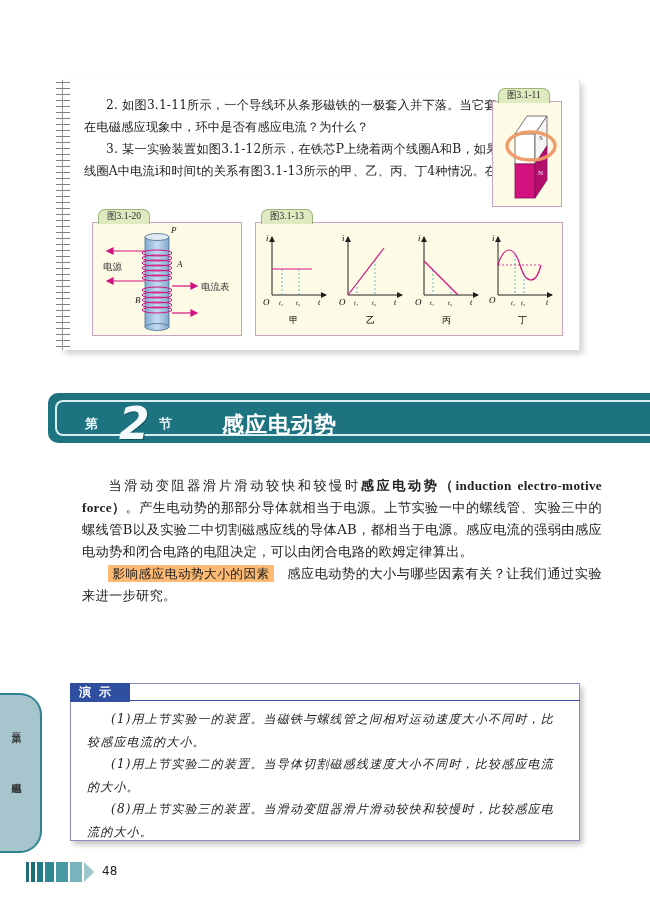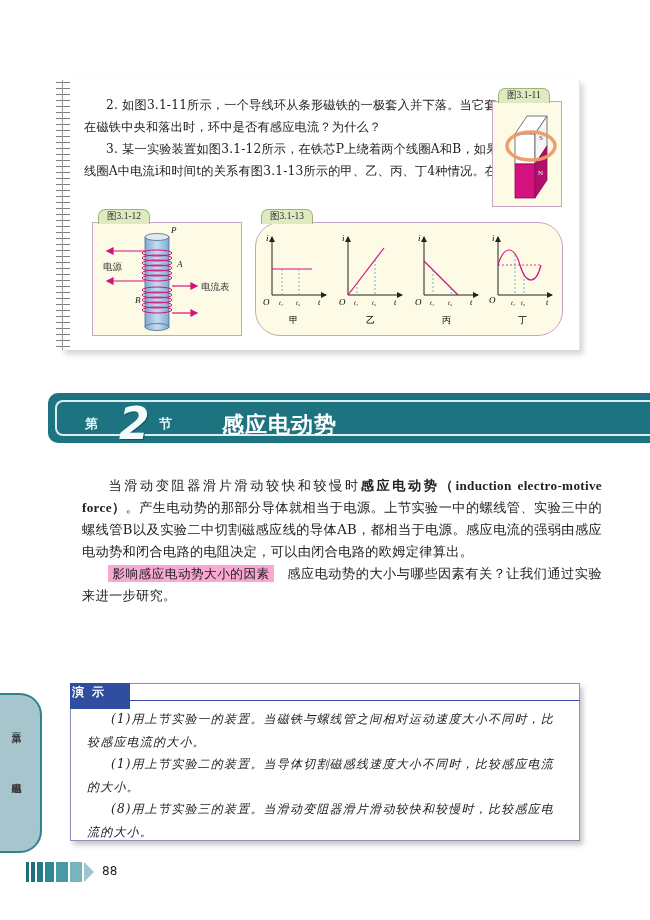--- a/index.html
+++ b/index.html
@@ -63,35 +63,35 @@
   
   .para {
     position: absolute; left: 82px; width: 520px;
     font-size: 13.2px; line-height: 22px; color: #222;
     text-align: justify; letter-spacing: 0.3px;
   }
   .para p { text-indent: 2em; }
   .para .en { font-family: "Liberation Serif", serif; font-weight: bold; }
   .para .kw { font-weight: bold; }
   .hl {
-    background: #f9a8d4; padding: 1px 4px; font-family: "DejaVu Sans", sans-serif;
+    background: #fdba74; padding: 1px 4px; font-family: "DejaVu Sans", sans-serif;
     font-size: 12.6px; color: #1a1a1a;
   }
 
   
   .demo {
     position: absolute; left: 70px; top: 683px; width: 510px; height: 158px;
     border: 1px solid #8a8fc0; background: #fff;
     box-shadow: 3px 4px 5px rgba(0,0,0,0.22);
   }
   .demo-top { position: absolute; left: -1px; top: -1px; right: -1px; height: 18px; border-bottom: 1.5px solid #3a4fa3; }
   .demo-tag {
-    position: absolute; left: -1px; top: -1px; width: 60px; height: 26px;
+    position: absolute; left: -1px; top: -1px; width: 60px; height: 19px;
     background: #2f4ea0; color: #fff; font-weight: bold; font-size: 12px;
-    font-family: "DejaVu Sans", sans-serif; letter-spacing: 8px; padding-left: 2px; line-height: 19px;
+    font-family: "DejaVu Sans", sans-serif; letter-spacing: 8px; padding-left: 9px; line-height: 19px;
   }
   .demo-body { position: absolute; left: 16px; top: 24px; right: 12px; font-size: 12px; line-height: 22.5px; color: #1a1a1a; font-family: "DejaVu Serif", serif; letter-spacing: 1.2px; font-style: italic; }
   .demo-body p { text-indent: 2em; }
 
   
   .side-tab {
     position: absolute; left: -10px; top: 693px; width: 52px; height: 160px;
     background: #a6c5cd; border: 2px solid #2f8391; border-left: none;
     border-radius: 0 22px 22px 0;
   }
@@ -111,21 +111,21 @@
 
   svg text { font-family: "Liberation Serif", serif; }
 </style>
 </head>
 <body>
 
 <div class="notebook">
   <div class="spiral"></div>
 
   <div class="q-text indent" style="top:14px;">2. 如图3.1-11所示，一个导线环从条形磁铁的一极套入并下落。当它套入、</div>
-  <div class="q-text" style="top:36px;">在磁铁中央和落出时，环中是否有感应电流？为什么？</div>
+  <div class="q-text" style="top:36px;">在电磁感应现象中，环中是否有感应电流？为什么？</div>
   <div class="q-text indent" style="top:58px;">3. 某一实验装置如图3.1-12所示，在铁芯P上绕着两个线圈A和B，如果</div>
   <div class="q-text" style="top:80px;">线圈A中电流i和时间t的关系有图3.1-13所示的甲、乙、丙、丁4种情况。在</div>
 
   <div class="fig" style="left:430px; top:21px; width:70px; height:106px;">
     <div class="fig-tab">图3.1-11</div>
     <svg width="70" height="106" viewBox="0 0 70 106">
 
       <polygon points="22,32 42,32 54,14 34,14" fill="#ffffff" stroke="#555" stroke-width="0.8"></polygon>
 
       <rect x="22" y="32" width="20" height="30" fill="#ffffff" stroke="#555" stroke-width="0.8"></rect>
@@ -136,21 +136,21 @@
 
       <polygon points="42,62 54,44 54,78 42,96" fill="#b30e6c" stroke="#8a0a55" stroke-width="0.8"></polygon>
       <text x="46" y="38" font-size="7" fill="#333">S</text>
       <text x="45" y="73" font-size="7" fill="#fff">N</text>
 
       <ellipse cx="38" cy="44" rx="24" ry="14" fill="none" stroke="#ee9966" stroke-width="3.5" opacity="0.95"></ellipse>
     </svg>
   </div>
 
   <div class="fig" style="left:30px; top:142px; width:150px; height:114px;">
-    <div class="fig-tab">图3.1-12</div>
+    <div class="fig-tab">图3.1-20</div>
     <svg width="150" height="114" viewBox="0 0 150 114">
       <defs>
         <linearGradient id="core" x1="0" x2="1">
           <stop offset="0" stop-color="#7fa9cf"></stop>
           <stop offset="0.5" stop-color="#c6dcef"></stop>
           <stop offset="1" stop-color="#7fa9cf"></stop>
         </linearGradient>
       </defs>
       <rect x="52" y="14" width="24" height="90" fill="url(#core)" stroke="#4d6f8f" stroke-width="0.8"></rect>
       <ellipse cx="64" cy="14" rx="12" ry="3.5" fill="#dfe9f3" stroke="#4d6f8f" stroke-width="0.8"></ellipse>
@@ -183,21 +183,21 @@
           <polygon points="104,90 98,87 98,93"></polygon>
       </g>
       <text x="78" y="10" font-size="9" font-style="italic" fill="#222">P</text>
       <text x="84" y="44" font-size="9" font-style="italic" fill="#222">A</text>
       <text x="42" y="80" font-size="9" font-style="italic" fill="#222">B</text>
       <text x="10" y="47" font-size="9.5" fill="#333" style="font-family:'DejaVu Sans',sans-serif">电源</text>
       <text x="108" y="67" font-size="9.5" fill="#333" style="font-family:'DejaVu Sans',sans-serif">电流表</text>
     </svg>
   </div>
 
-  <div class="fig" style="left:193px; top:142px; width:308px; height:114px;border-radius:25px;">
+  <div class="fig" style="left:193px; top:142px; width:308px; height:114px;">
     <div class="fig-tab">图3.1-13</div>
     <svg width="308" height="114" viewBox="0 0 308 114">
       <defs>
         <marker id="ar" markerWidth="6" markerHeight="6" refX="5" refY="3" orient="auto">
           <polygon points="0,0 6,3 0,6" fill="#222"></polygon>
         </marker>
       </defs>
 
       <g>
         <line x1="16" y1="72" x2="16" y2="14" stroke="#222" stroke-width="1" marker-end="url(#ar)"></line>
@@ -290,13 +290,13 @@
 
 <div class="footer-bars">
   <span style="width:3px;background:#1e6f7a;"></span>
   <span style="width:4px;background:#1e6f7a;"></span>
   <span style="width:6px;background:#227a86;"></span>
   <span style="width:9px;background:#2f8794;"></span>
   <span style="width:12px;background:#4a9aa6;"></span>
   <span style="width:12px;background:#79b4bd;"></span>
   <span style="width:0;height:0;border-top:10px solid transparent;border-bottom:10px solid transparent;border-left:10px solid #9cc6cd;"></span>
 </div>
-<div class="page-num">88</div>
+<div class="page-num">48</div>
 
 </body></html>

